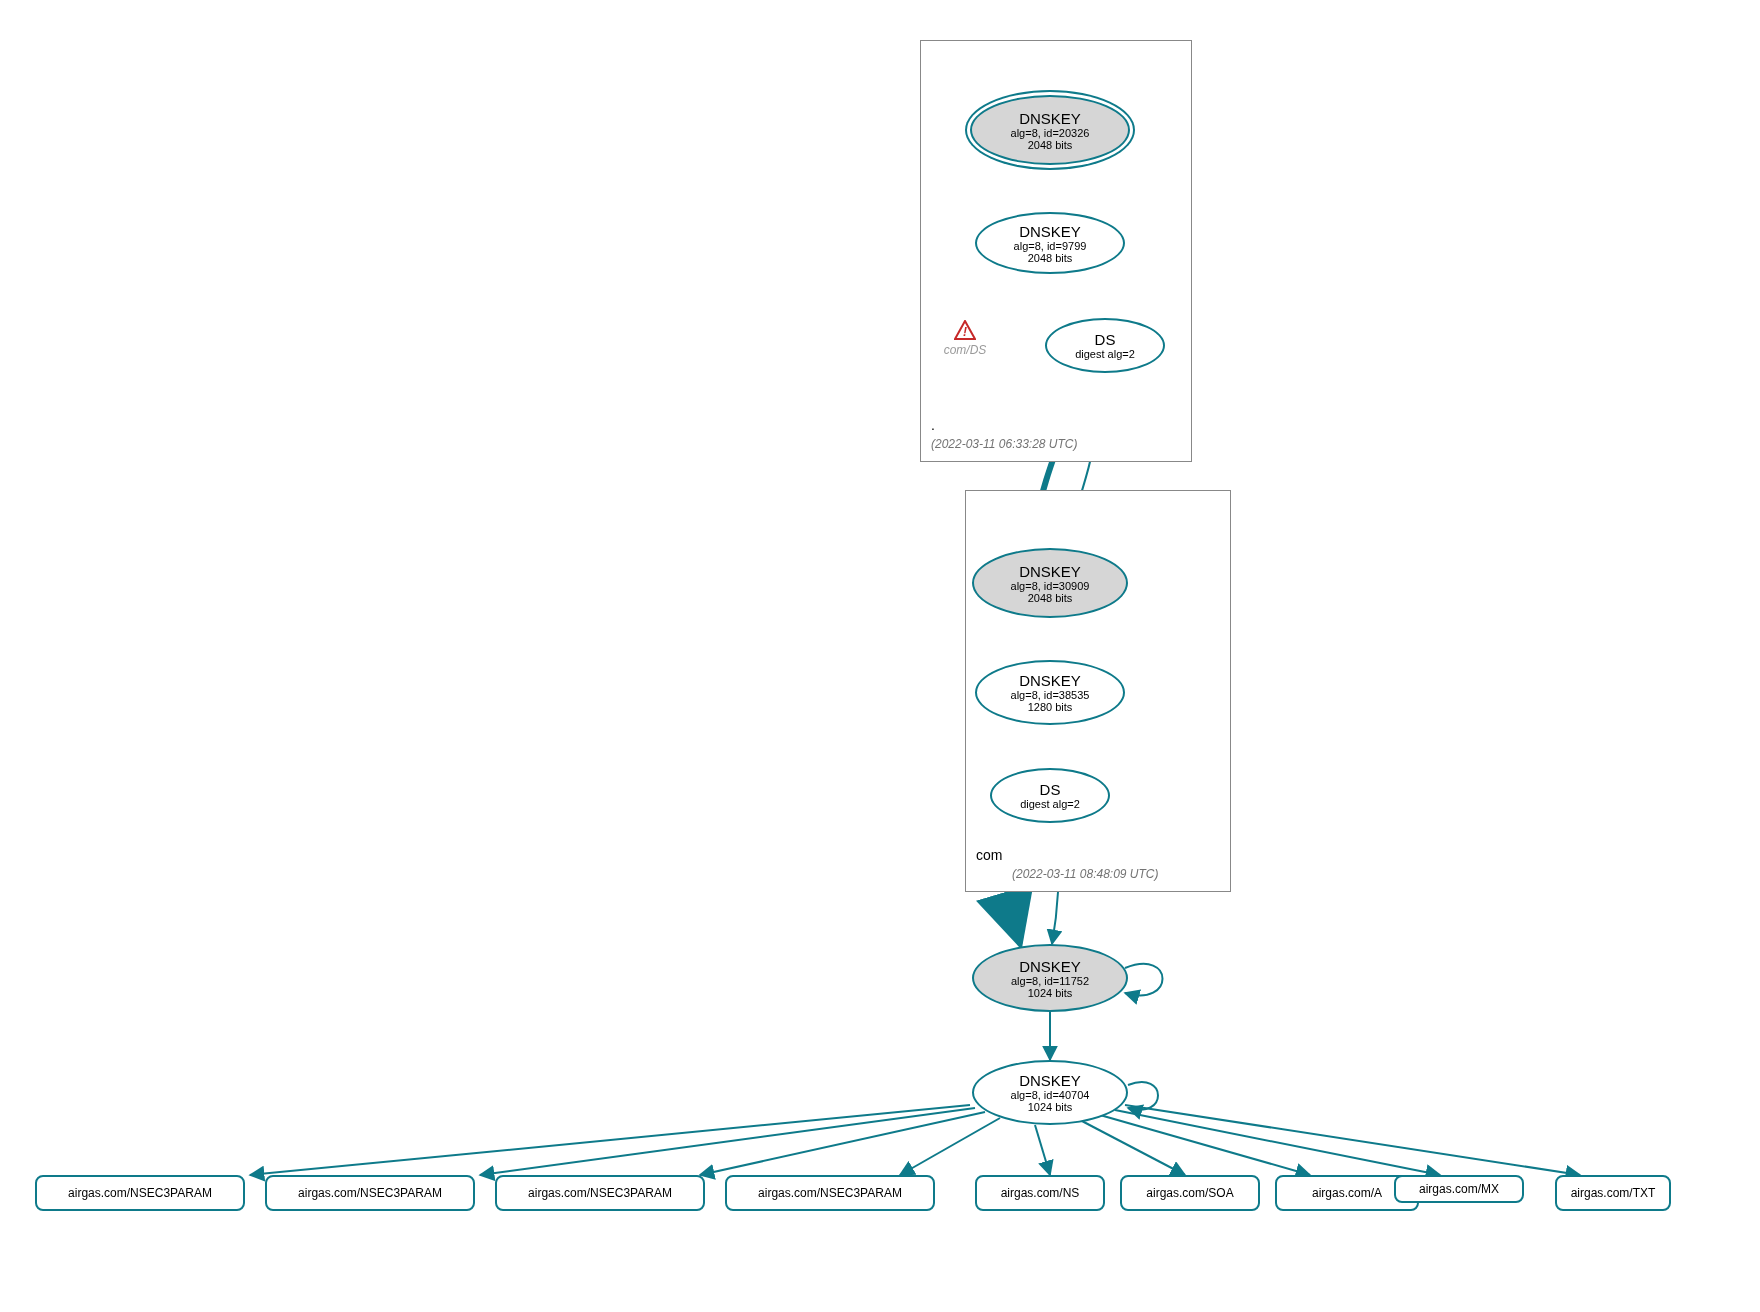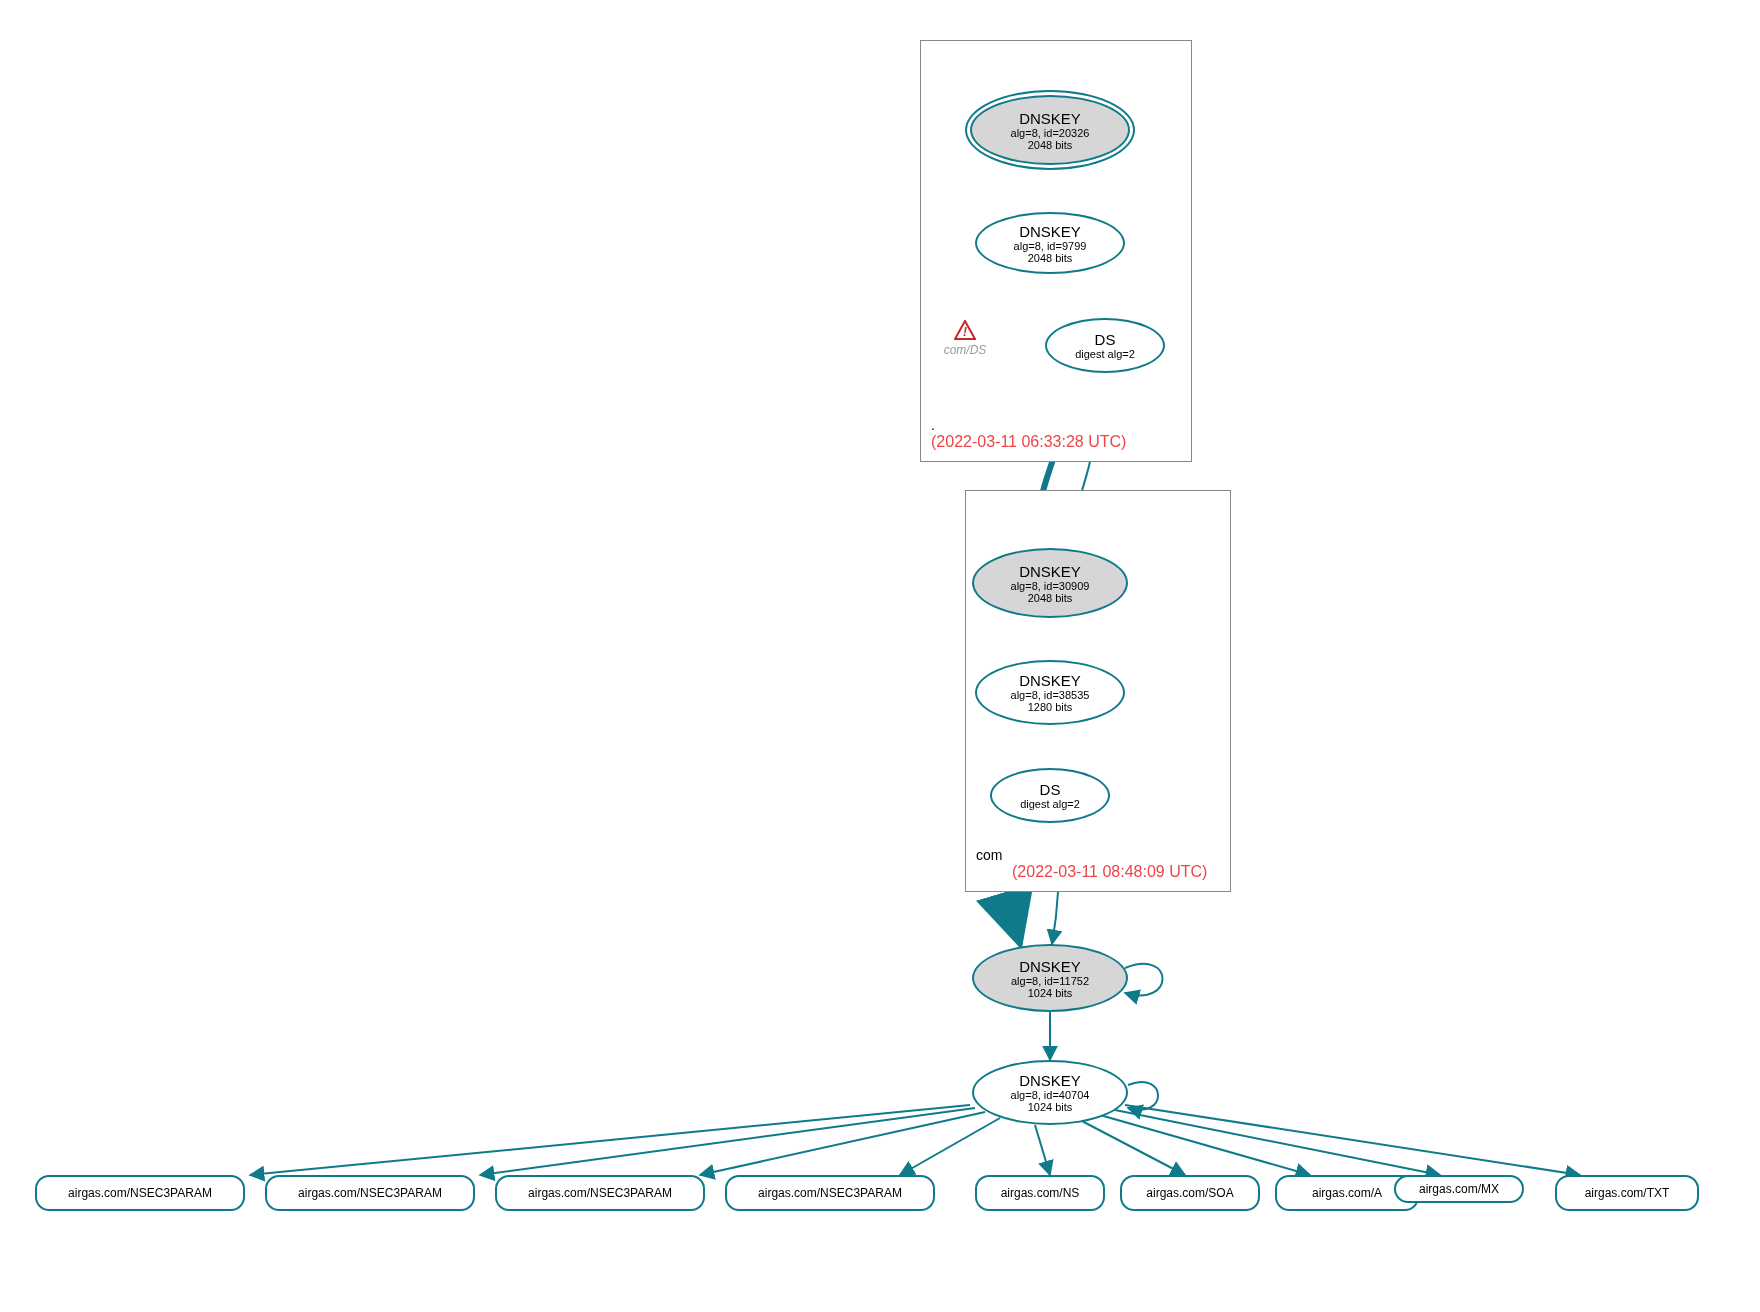--- a/index.html
+++ b/index.html
@@ -20,22 +20,23 @@
   }
   .zone-label {
     position: absolute;
     left: 10px;
     font-size: 14px;
     color: #000;
   }
   .zone-date {
     position: absolute;
     left: 10px;
-    font-size: 16px;
-    color: #ef4444;
+    font-size: 12px;
+    color: #737373;
+    font-style: italic;
   }
   .node {
     position: absolute;
     text-align: center;
     display: flex;
     flex-direction: column;
     justify-content: center;
     align-items: center;
     box-sizing: border-box;
   }
@@ -43,21 +44,21 @@
     border: 2px solid #0e7a8a;
     border-radius: 50%;
     background: #fff;
   }
   .ellipse.filled { background: #d6d6d6; }
   .ellipse.double {
     box-shadow: 0 0 0 3px #fff, 0 0 0 5px #0e7a8a;
   }
   .rrect {
     border: 2px solid #0e7a8a;
-    border-radius: 14px;
+    border-radius: 8px;
     background: #fff;
   }
   .title { font-size: 15px; font-weight: 500; }
   .sub   { font-size: 11px; }
   .warn-label {
     position: absolute;
     font-size: 12px;
     font-style: italic;
     color: #9a9a9a;
     text-align: center;
@@ -199,17 +200,17 @@
     </div>
   <div class="node rrect" style="left:1120px;top:1175px; width:140px; height:36px;">
       <span>airgas.com/SOA</span>
     </div>
   <div class="node rrect" style="left:1275px;top:1175px; width:144px; height:36px;">
       <span>airgas.com/A</span>
     </div>
   <div class="node rrect" style="left:1394px;top:1175px; width:130px; height:28px;">
       <span>airgas.com/MX</span>
     </div>
-  <div class="node rrect" style="left:1555px;top:1175px; width:144px; height:36px;">
+  <div class="node rrect" style="left:1555px;top:1175px; width:116px; height:36px;">
       <span>airgas.com/TXT</span>
     </div>
 
 </div>
 
 </body></html>

